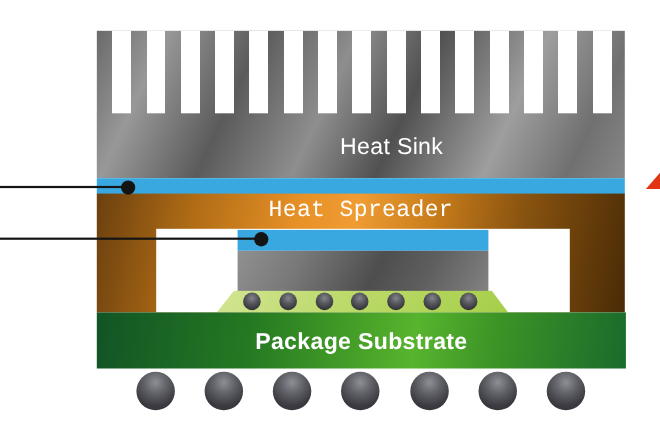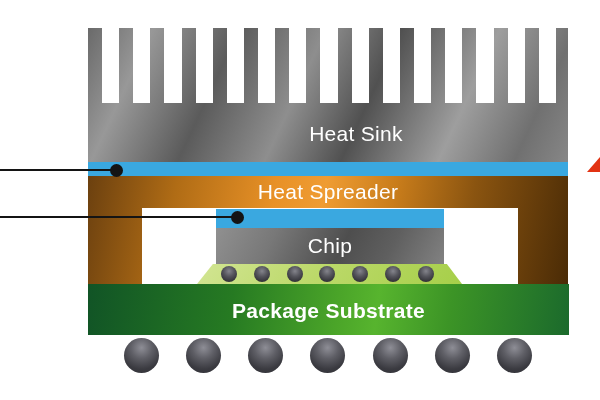--- a/index.html
+++ b/index.html
@@ -85,21 +85,21 @@
     background: radial-gradient(circle at 50% 28%,
       #8e8e96 0%, #5f5f66 35%, #3a3a40 70%, #303036 100%);
   }
 
   
   .label {
     color: #ffffff; font-size: 21px; line-height: 22px;
     letter-spacing: 0.3px; text-align: center; white-space: nowrap;
   }
   .hs-label   { left: 88px;  top: 123px; width: 480px; margin-left: 28px; }
-  .sp-label   { left: 88px;  top: 181px; width: 480px; }
+  .sp-label   { left: 88px;  top: 181px; width: 480px; font-family: Liberation Mono, monospace; }
   .chip-label { left: 216px; top: 235px; width: 228px; }
   .sub-label  { left: 88px;  top: 300px; width: 481px; font-weight: bold; }
 
   
   .cline { height: 2px; background: #141414; }
   .line1 { left: 0; top: 169px; width: 116px; }
   .line2 { left: 0; top: 216px; width: 241px; }
   .cdot  { width: 13px; height: 13px; border-radius: 50%; background: #141414; }
   .dot1  { left: 110px; top: 164px; }
   .dot2  { left: 231px; top: 211px; }
@@ -124,21 +124,20 @@
   <div class="abs tim tim2"></div>
 
   <div class="abs spreader">
     <div class="cavity"></div>
   </div>
   <div class="abs label sp-label">Heat Spreader</div>
 
   <div class="abs tim tim1"></div>
 
   <div class="abs chip"></div>
-  <div class="abs label chip-label">Chip</div>
 
   <div class="abs underfill"></div>
   <div class="abs bumps">
     <div class="bump"></div>
     <div class="bump"></div>
     <div class="bump"></div>
     <div class="bump"></div>
     <div class="bump"></div>
     <div class="bump"></div>
     <div class="bump"></div>

